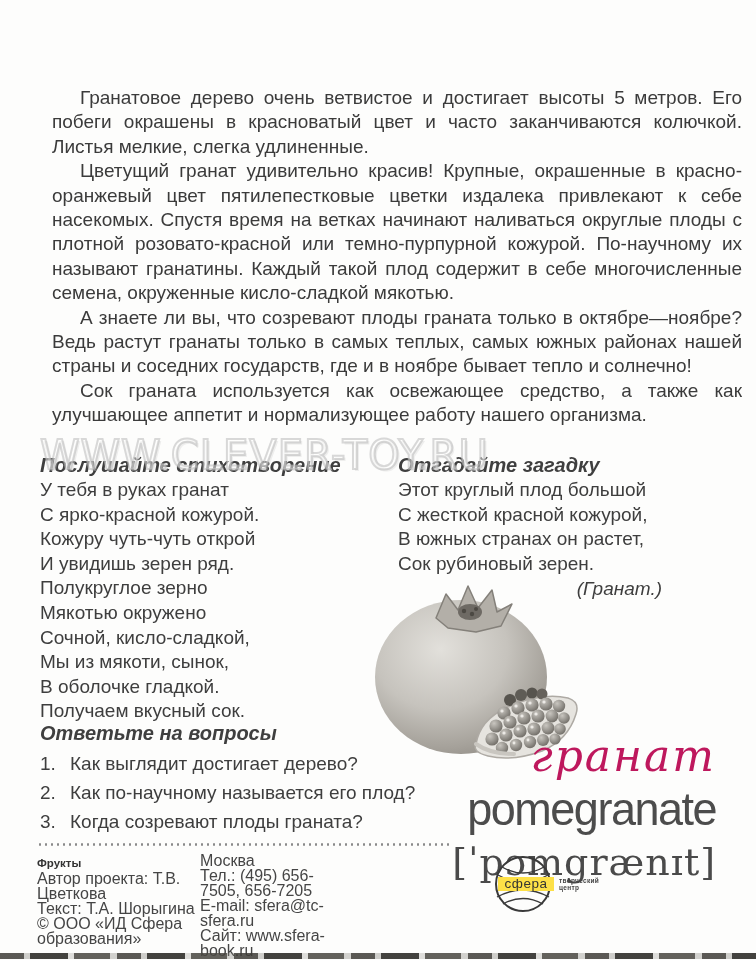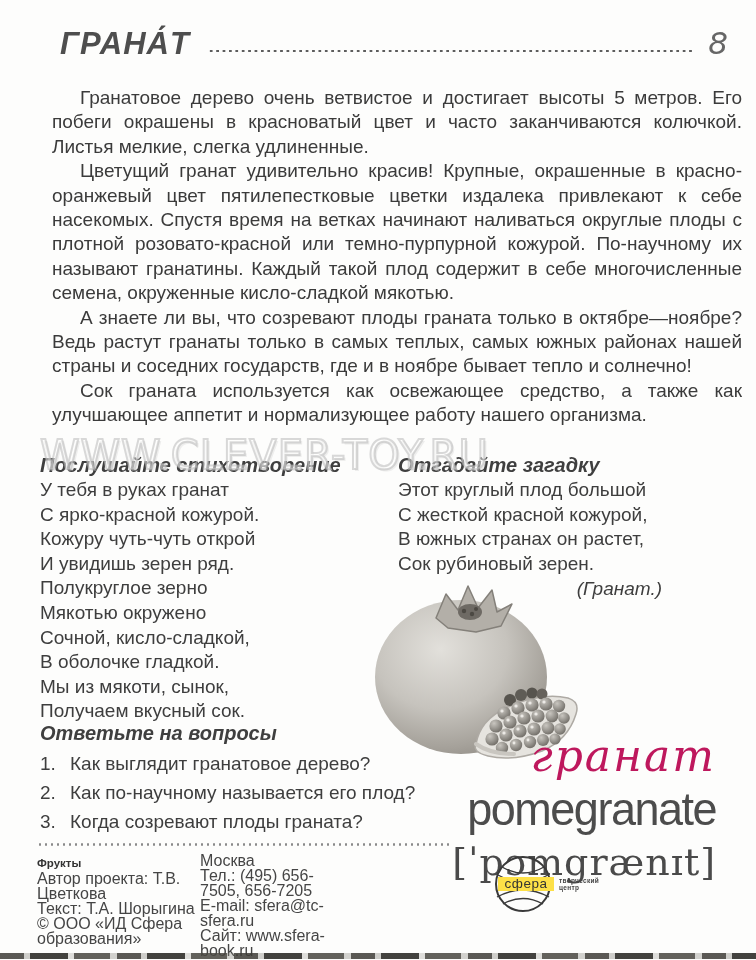--- a/index.html
+++ b/index.html
@@ -87,47 +87,42 @@
       repeating-linear-gradient(90deg,
         rgba(62,60,55,0.85) 0 24px, rgba(120,118,110,0.35) 24px 30px,
         rgba(47,46,42,0.9) 30px 68px, rgba(150,148,140,0.3) 68px 74px,
         rgba(72,70,64,0.85) 74px 110px, rgba(130,128,120,0.35) 110px 117px); }
 </style>
 </head>
 <body>
 
 <div class="page">
 
-  <div class="header">
-    <div class="header-title">ГРАНА́Т</div>
-    <div class="header-leader"></div>
-    <div class="header-pagenum">8</div>
-  </div>
 
   <div class="article">
     <p>Гранатовое дерево очень ветвистое и достигает высоты 5 метров. Его побеги окрашены в красноватый цвет и часто заканчиваются колючкой. Листья мелкие, слегка удлиненные.</p>
     <p>Цветущий гранат удивительно красив! Крупные, окрашенные в красно-оранжевый цвет пятилепестковые цветки издалека привлекают к себе насекомых. Спустя время на ветках начинают наливаться округлые плоды с плотной розовато-красной или темно-пурпурной кожурой. По-научному их называют гранатины. Каждый такой плод содержит в себе многочисленные семена, окруженные кисло-сладкой мякотью.</p>
     <p>А знаете ли вы, что созревают плоды граната только в октябре—ноябре? Ведь растут гранаты только в самых теплых, самых южных районах нашей страны и соседних государств, где и в ноябре бывает тепло и солнечно!</p>
     <p>Сок граната используется как освежающее средство, а также как улучшающее аппетит и нормализующее работу нашего организма.</p>
   </div>
 
   <div class="watermark">WWW.CLEVER-TOY.RU</div>
 
   <div class="cols">
     <div class="col-left">
       <div class="sec-heading">Послушайте стихотворение</div>
       <div class="poem-line">У тебя в руках гранат</div>
       <div class="poem-line">С ярко-красной кожурой.</div>
       <div class="poem-line">Кожуру чуть-чуть открой</div>
       <div class="poem-line">И увидишь зерен ряд.</div>
       <div class="poem-line">Полукруглое зерно</div>
       <div class="poem-line">Мякотью окружено</div>
       <div class="poem-line">Сочной, кисло-сладкой,</div>
+      <div class="poem-line">Мы из мякоти, сынок,</div>
       <div class="poem-line">В оболочке гладкой.</div>
-      <div class="poem-line">Мы из мякоти, сынок,</div>
       <div class="poem-line">Получаем вкусный сок.</div>
     </div>
     <div class="col-right">
       <div class="sec-heading">Отгадайте загадку</div>
       <div class="riddle-line">Этот круглый плод большой</div>
       <div class="riddle-line">С жесткой красной кожурой,</div>
       <div class="riddle-line">В южных странах он растет,</div>
       <div class="riddle-line">Сок рубиновый зерен.</div>
       <div class="riddle-answer">(Гранат.)</div>
     </div>
@@ -205,21 +200,21 @@
       </g>
 
       <path d="M112 162 Q126 172 150 172" fill="none" stroke="#c9c6c0" stroke-width="4" stroke-linecap="round"></path>
     </svg>
   </div>
 
   <div class="questions">
     <div class="sec-heading">Ответьте на вопросы</div>
     <div class="q-item">
       <span class="q-num">1.</span>
-      <span>Как выглядит гранатовое дерево?</span>
+      <span>Как выглядит достигает дерево?</span>
     </div>
     <div class="q-item">
       <span class="q-num">2.</span>
       <span>Как по-научному называется его плод?</span>
     </div>
     <div class="q-item">
       <span class="q-num">3.</span>
       <span>Когда созревают плоды граната?</span>
     </div>
   </div>

